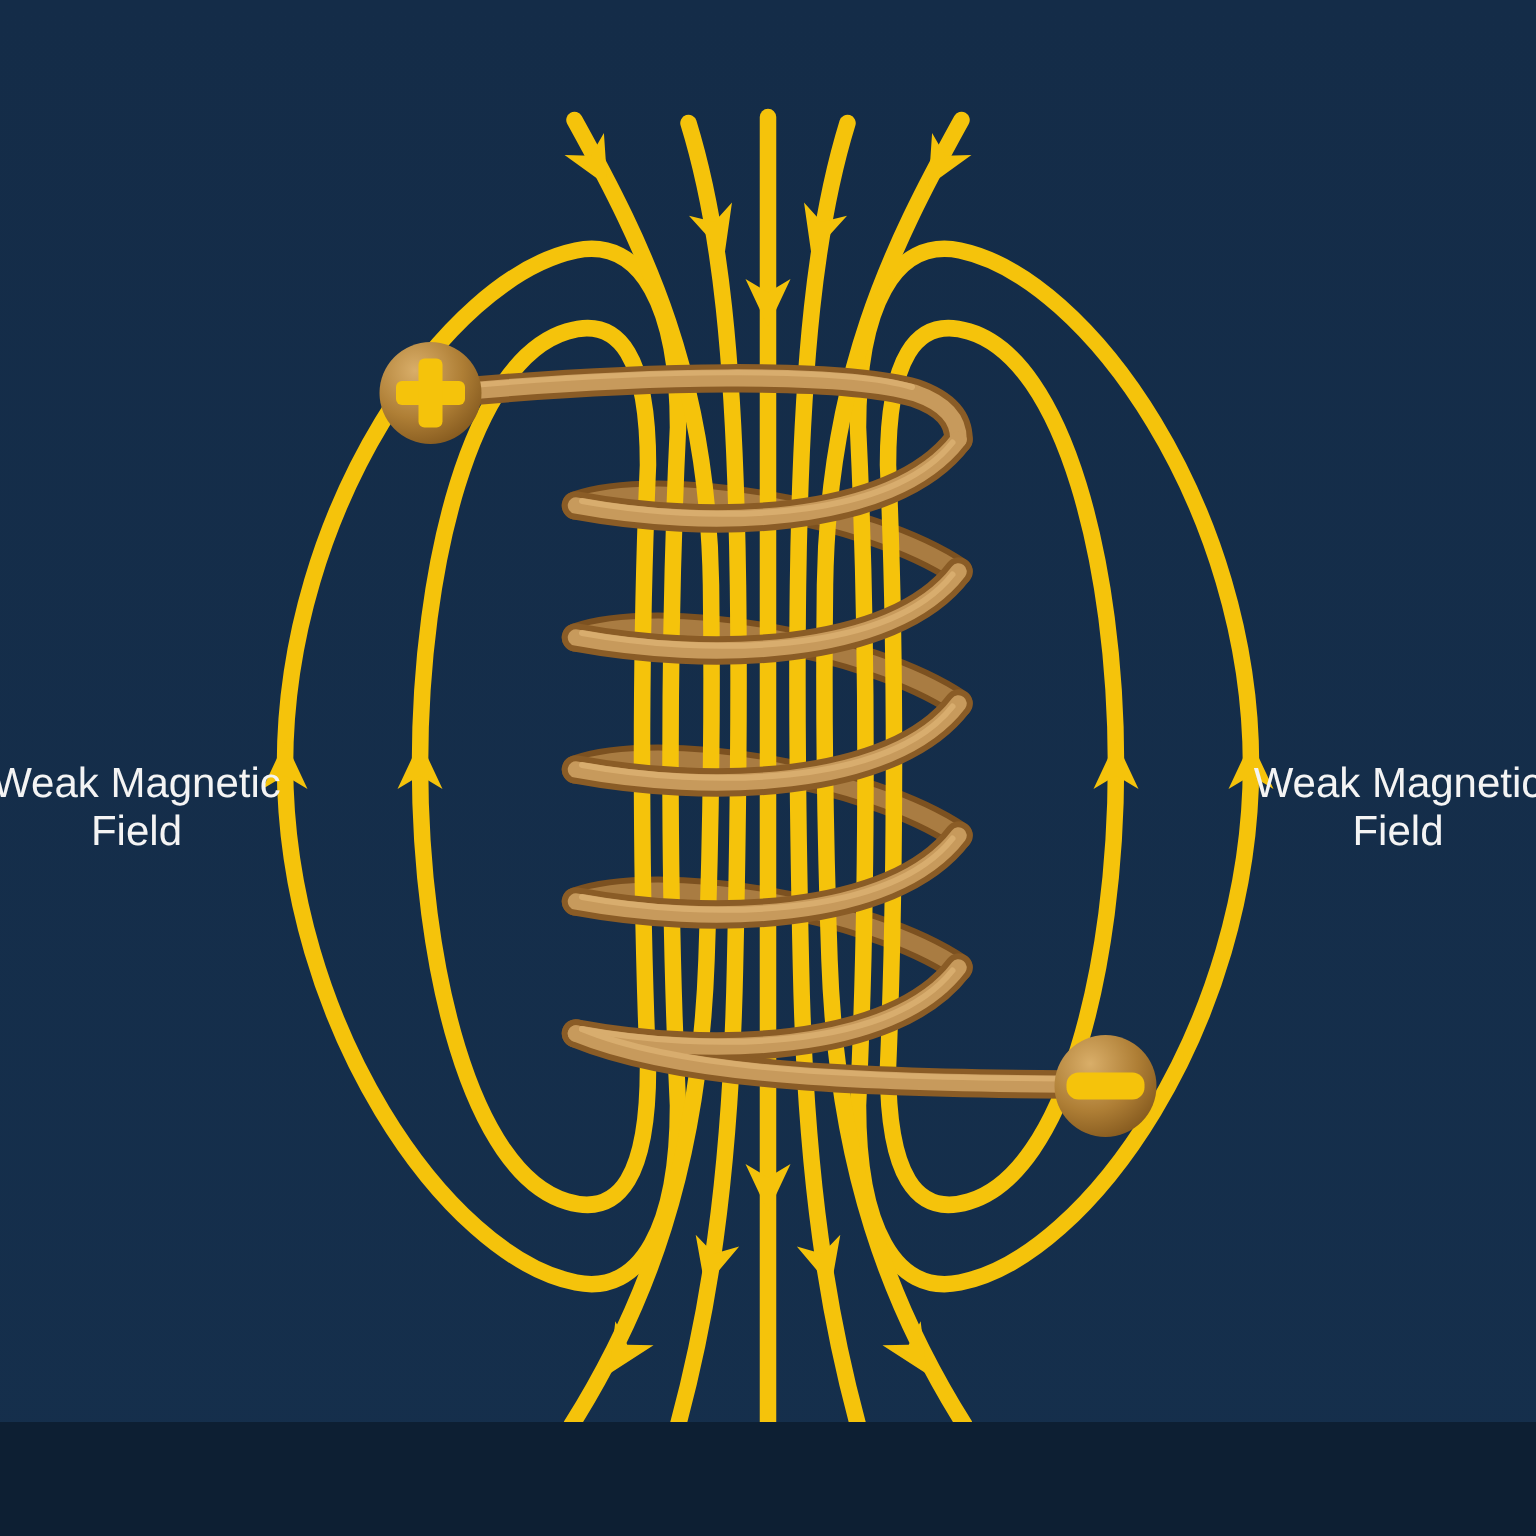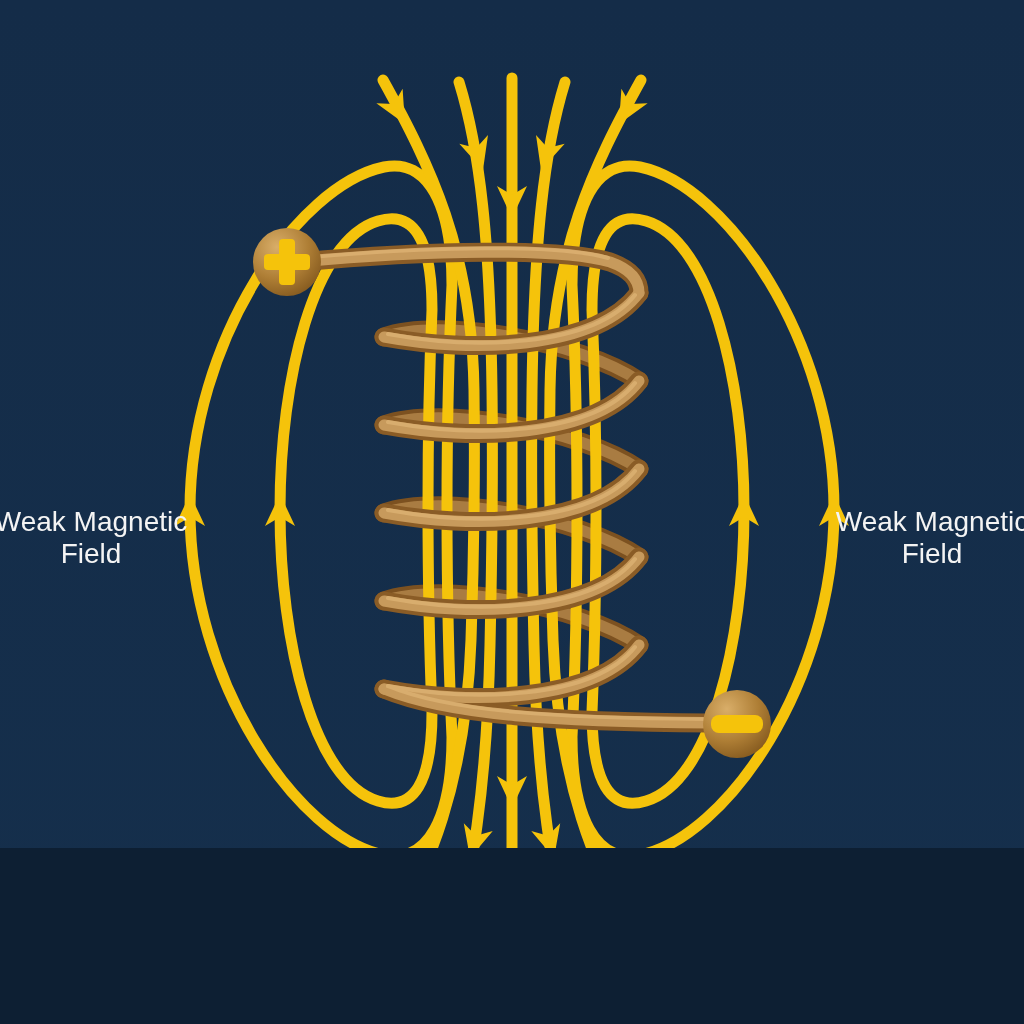--- a/index.html
+++ b/index.html
@@ -2,21 +2,21 @@
 <html><head>
 <meta charset="utf-8">
 <style>
   html, body {
     margin: 0;
     padding: 0;
     background: #0d1f33;
   }
   .stage {
     width: 1024px;
-    height: 848px;
+    height: 948px;
     position: relative;
     overflow: hidden;
     font-family: "Liberation Sans", sans-serif;
   }
   .stage svg { display: block; }
   text.fieldlabel {
     font-family: "Liberation Sans", sans-serif;
     font-size: 28px;
     fill: #F4F4F4;
     text-anchor: middle;

